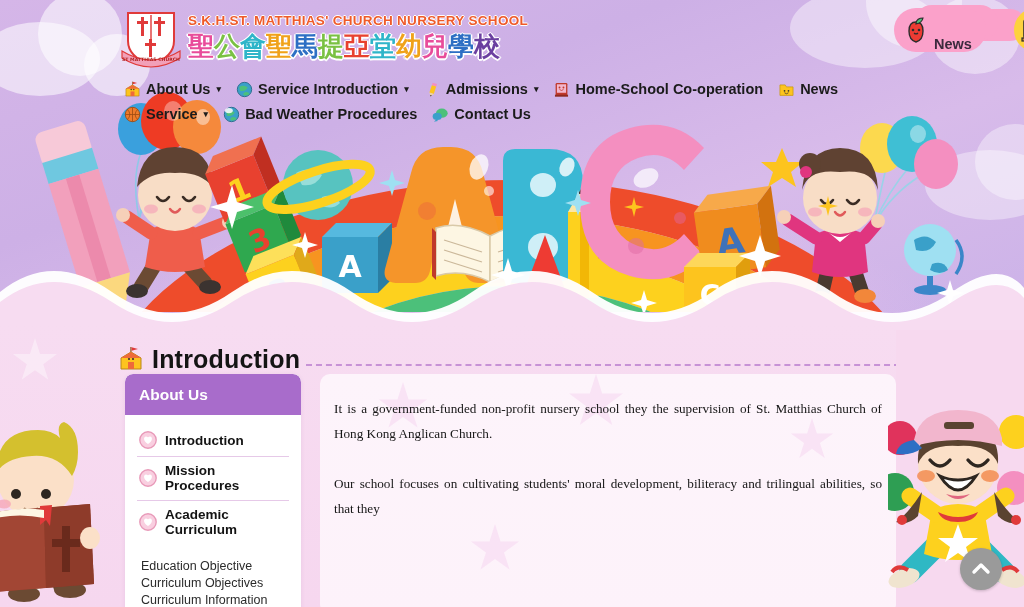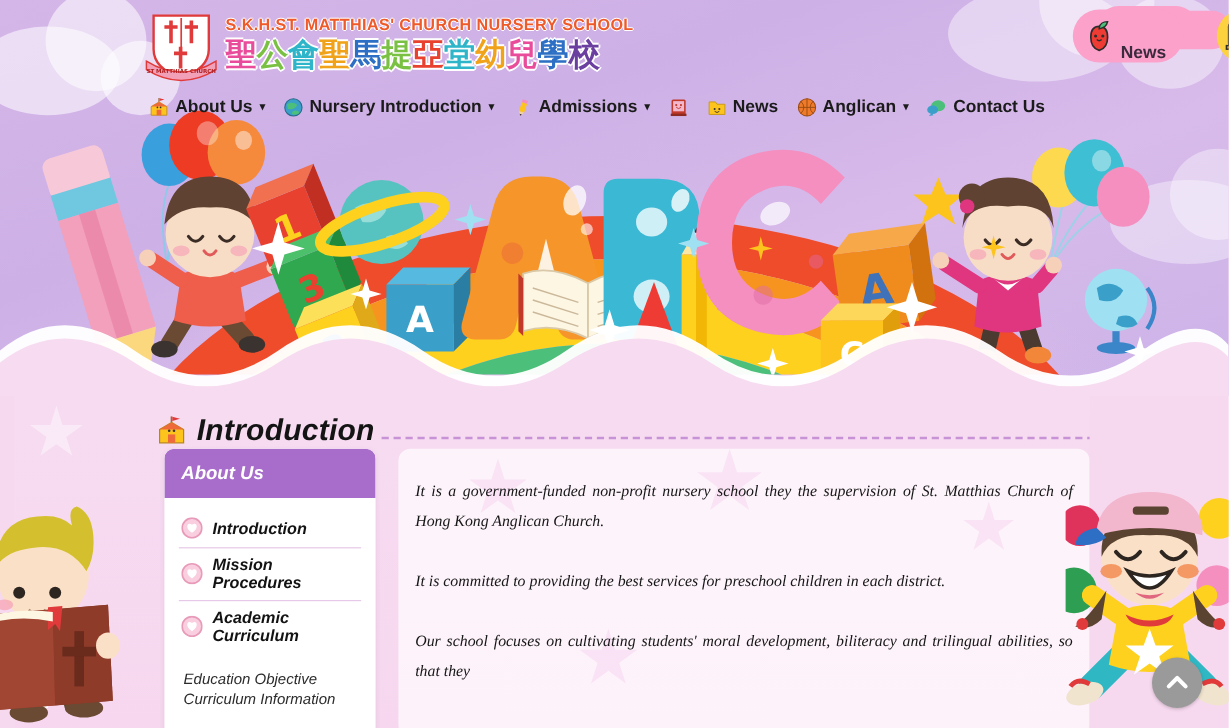--- a/index.html
+++ b/index.html
@@ -101,25 +101,24 @@
     display: flex; align-items: center; gap: 5px;
     font-size: 14.5px; font-weight: bold; color: #1b1b1b;
     line-height: 22px; cursor: pointer; white-space: nowrap;
     padding: 1px 0;
   }
   .nav-ico { width: 17px; height: 17px; flex: none; }
   .caret { font-size: 9px; color: #1b1b1b; margin-left: 1px; }
 
   
   .body-area {
-    position: absolute; left: 12px; top: 322px;
+    position: absolute; left: 0; top: 322px;
     width: 896px; height: 285px;
     background: linear-gradient(180deg, #f7dcf1 0%, #f6d7ef 100%);
     overflow: hidden;
-    font-style: italic;
   }
   .bg-star {
     position: absolute;
     background: rgba(255,255,255,0.38);
     clip-path: polygon(50% 0%, 61% 35%, 98% 35%, 68% 57%, 79% 91%, 50% 70%, 21% 91%, 32% 57%, 2% 35%, 39% 35%);
   }
 
   .page-title-row {
     position: absolute; left: 118px; top: 22px;
     display: flex; align-items: center; width: 782px;
@@ -531,21 +530,21 @@
           </svg></span>
         <span>About Us</span>
         <span class="caret">▾</span>
       </div>
       <div class="nav-item">
         <span class="nav-ico"><svg width="17" height="17" viewBox="0 0 26 26">
             <circle cx="13" cy="13" r="11" fill="#3aa0c9" stroke="#2a6a8a" stroke-width="1.4"></circle>
             <path d="M5 9 q7 -4 13 1 q-4 7 -12 5 Z" fill="#4cc07a"></path>
             <path d="M12 18 q6 -3 9 2 q-5 4 -10 1 Z" fill="#4cc07a"></path>
           </svg></span>
-        <span>Nursery Introduction</span>
+        <span>Service Introduction</span>
         <span class="caret">▾</span>
       </div>
       <div class="nav-item">
         <span class="nav-ico"><svg width="17" height="17" viewBox="0 0 26 26">
             <g transform="rotate(18 13 13)">
               <rect x="10" y="3" width="7" height="4" fill="#f48fc0"></rect>
               <rect x="10" y="7" width="7" height="12" fill="#fdc41e"></rect>
               <path d="M10 19 L17 19 L13.5 24 Z" fill="#f0d3a0"></path>
               <path d="M12 22 L15 22 L13.5 24 Z" fill="#3b3330"></path>
             </g>
@@ -555,37 +554,47 @@
       </div>
       <div class="nav-item">
         <span class="nav-ico"><svg width="17" height="17" viewBox="0 0 26 26">
             <rect x="4" y="3" width="18" height="20" rx="2" fill="#c0392b"></rect>
             <rect x="6" y="5" width="14" height="13" fill="#f2b6cd"></rect>
             <circle cx="10" cy="10" r="1.4" fill="#c0392b"></circle>
             <circle cx="16" cy="10" r="1.4" fill="#c0392b"></circle>
             <path d="M10 13 q3 3 6 0" stroke="#c0392b" stroke-width="1.2" fill="none"></path>
             <rect x="3" y="21" width="20" height="3" fill="#8e2a20"></rect>
           </svg></span>
+        <span>Home-School Co-operation</span>
       </div>
       <div class="nav-item">
         <span class="nav-ico"><svg width="17" height="17" viewBox="0 0 26 26">
             <path d="M3 6 h8 l2 3 h10 v13 h-20 Z" fill="#fdc41e" stroke="#c99a12" stroke-width="1.2"></path>
             <circle cx="10" cy="15" r="1.3" fill="#3b3330"></circle>
             <circle cx="16" cy="15" r="1.3" fill="#3b3330"></circle>
             <path d="M10 18 q3 3 6 0" stroke="#3b3330" stroke-width="1.2" fill="none"></path>
           </svg></span>
         <span>News</span>
       </div>
       <div class="nav-item">
         <span class="nav-ico"><svg width="17" height="17" viewBox="0 0 26 26">
             <circle cx="13" cy="13" r="11" fill="#ef7b2a" stroke="#9a4a12" stroke-width="1.3"></circle>
             <path d="M2 13 h22 M13 2 v22 M5 5 q8 8 0 16 M21 5 q-8 8 0 16" stroke="#9a4a12" stroke-width="1.2" fill="none"></path>
           </svg></span>
-        <span>Anglican</span>
+        <span>Service</span>
         <span class="caret">▾</span>
+      </div>
+      <div class="nav-item">
+        <span class="nav-ico"><svg width="17" height="17" viewBox="0 0 26 26">
+            <circle cx="13" cy="13" r="11" fill="#3aa0c9" stroke="#2a6a8a" stroke-width="1.4"></circle>
+            <path d="M5 9 q7 -4 13 1 q-4 7 -12 5 Z" fill="#4cc07a"></path>
+            <path d="M12 18 q6 -3 9 2 q-5 4 -10 1 Z" fill="#4cc07a"></path>
+            <ellipse cx="9" cy="7" rx="6" ry="4" fill="#ffffff" opacity=".85"></ellipse>
+          </svg></span>
+        <span>Bad Weather Procedures</span>
       </div>
       <div class="nav-item">
         <span class="nav-ico"><svg width="17" height="17" viewBox="0 0 26 26">
             <ellipse cx="15" cy="11" rx="9" ry="7" fill="#4cc07a"></ellipse>
             <ellipse cx="8" cy="16" rx="7" ry="5.5" fill="#3aa0c9"></ellipse>
             <path d="M7 20 l-4 4 l6 -1 Z" fill="#3aa0c9"></path>
           </svg></span>
         <span>Contact Us</span>
       </div>
     </nav>
@@ -635,32 +644,32 @@
           <div class="sb-item">
             <span class="heart-ico"><svg width="18" height="18" viewBox="0 0 18 18">
                 <circle cx="9" cy="9" r="8.2" fill="#f9cfe0" stroke="#e89ab9" stroke-width="1.4"></circle>
                 <path d="M9 13 C 3.6 9.6 4.6 5.4 7 5.4 C 8.2 5.4 9 6.4 9 6.4 C 9 6.4 9.8 5.4 11 5.4 C 13.4 5.4 14.4 9.6 9 13 Z" fill="#ffffff"></path>
               </svg></span>
             <span class="sb-item-label">Academic Curriculum</span>
           </div>
         </div>
       <div class="sb-sub" id="sb-sub">
           <div class="sb-sub-item">Education Objective</div>
+          <div class="sb-sub-item">Curriculum Objectives</div>
           <div class="sb-sub-item">Curriculum Information</div>
         </div>
     </aside>
 
     <section class="content">
       <div class="content-star" style="left:58px;  top:8px;   width:50px; height:50px;"></div>
       <div class="content-star" style="left:248px; top:0px;   width:56px; height:56px;"></div>
       <div class="content-star" style="left:470px; top:44px;  width:44px; height:44px;"></div>
       <div class="content-star" style="left:150px; top:150px; width:50px; height:50px;"></div>
       <div class="content-inner" id="content-inner">
           <p class="para">It is a government-funded non-profit nursery school they the supervision of St. Matthias Church of Hong Kong Anglican Church.</p>
-          <p class="para jz">It is committed to providing the best services for preschool children in each district.</p>
           <p class="para">Our school focuses on cultivating students' moral development, biliteracy and trilingual abilities, so that they</p>
         </div>
     </section>
   </div>
 
   <div class="mascot-left">
     <svg width="136" height="200" viewBox="0 0 136 200">
       <path d="M 28 112 L 22 182 L 46 182 L 48 120 Z" fill="#fdfdfd"></path>
       <path d="M 64 116 L 84 176 L 60 182 L 44 124 Z" fill="#5a4330"></path>
       <ellipse cx="30" cy="186" rx="16" ry="8" fill="#6b4a33"></ellipse>

